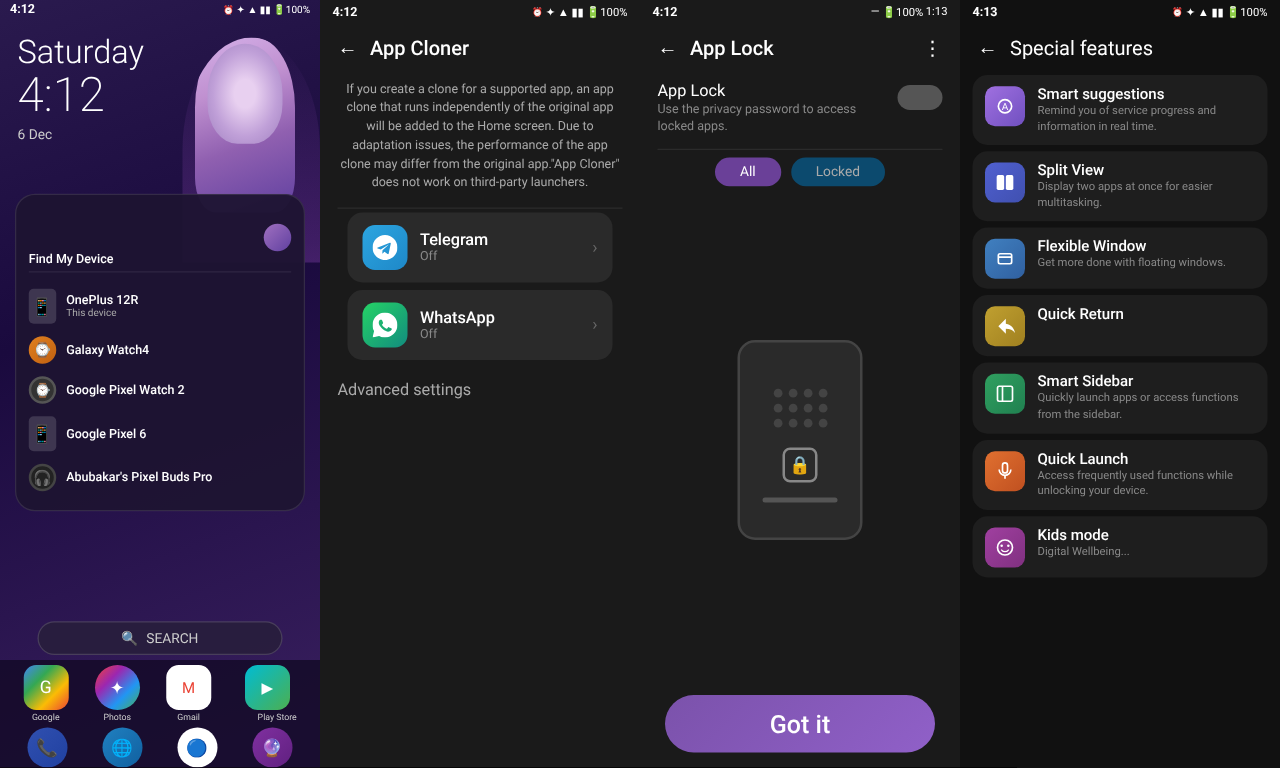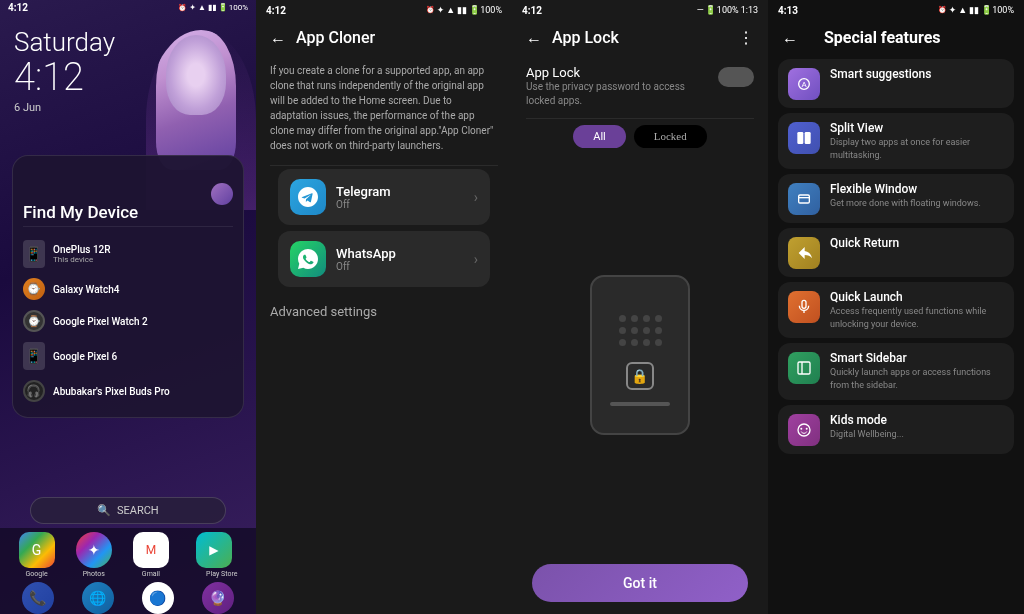--- a/index.html
+++ b/index.html
@@ -81,21 +81,21 @@
     .find-device-header {
       display: flex;
       align-items: center;
       justify-content: space-between;
       margin-bottom: 8px;
       padding-bottom: 4px;
       border-bottom: 1px solid rgba(255,255,255,0.08);
     }
     .find-device-header .title {
       color: #fff;
-      font-size: 17px;
+      font-size: 10px;
       font-weight: 500;
       margin-top: 36px;
     }
     .find-device-avatar {
       width: 22px; height: 22px;
       border-radius: 50%;
       background: linear-gradient(135deg, #a070c0, #6040a0);
     }
     .find-device-item {
       display: flex;
@@ -224,20 +224,21 @@
     .panel-title {
       color: #fff;
       font-size: 16px;
       font-weight: 500;
     }
     .cloner-description {
       padding: 8px 14px 12px;
       color: #aaa;
       font-size: 10px;
       line-height: 1.5;
+      text-align: center;
     }
     .app-item-card {
       margin: 3px 22px;
       background: #2a2a2a;
       border-radius: 12px;
       padding: 10px 12px;
       display: flex;
       align-items: center;
       gap: 10px;
     }
@@ -310,21 +311,21 @@
       padding: 6px 14px;
       justify-content: center;
     }
     .lock-tab {
       padding: 5px 20px;
       border-radius: 20px;
       font-size: 11px;
       color: #fff;
     }
     .lock-tab.active { background: #6a4098; }
-    .lock-tab.inactive { background: #000000; color: #aaa; font-family: Liberation Serif, serif; }
+    .lock-tab.inactive { background: #0c4a6e; color: #aaa; }
 
     .lock-phone-preview {
       flex: 1;
       display: flex;
       flex-direction: column;
       align-items: center;
       justify-content: center;
       padding: 10px;
     }
     .phone-mockup {
@@ -369,21 +370,21 @@
       font-size: 10px;
       padding: 6px 20px;
     }
     .got-it-btn {
       margin: 8px 20px 12px;
       background: linear-gradient(135deg, #7b52ab, #9060c8);
       border-radius: 24px;
       padding: 11px;
       text-align: center;
       color: #fff;
-      font-size: 14px;
+      font-size: 20px;
       font-weight: 500;
     }
 
     
     .panel-special {
       width: 256px;
       height: 614px;
       background: #111;
       flex-shrink: 0;
       display: flex;
@@ -398,21 +399,21 @@
       color: #fff;
       font-size: 9px;
       height: 20px;
     }
     .special-header {
       display: flex;
       align-items: center;
       gap: 10px;
       padding: 8px 14px;
     }
-    .special-title { color: #fff; font-size: 16px; font-weight: 700; margin-left: 16px; }
+    .special-title { color: #fff; font-size: 16px; font-weight: 400; }
 
     .special-items {
       flex: 1;
       overflow-y: auto;
       padding: 4px 10px;
     }
     .special-item {
       display: flex;
       align-items: flex-start;
       gap: 10px;
@@ -462,21 +463,21 @@
       <span style="font-size:8px;">✦</span>
       <span style="font-size:8px;">▲</span>
       <span style="font-size:8px;">▮▮</span>
       <span style="font-size:8px;">🔋100%</span>
     </div>
   </div>
 
   <div class="home-date-widget">
     <div class="day-name">Saturday</div>
     <div class="time-big">4:12</div>
-    <div class="date-small">6 Jun</div>
+    <div class="date-small">6 Dec</div>
   </div>
 
   <div class="anime-char"></div>
 
   <div class="find-device-card">
     <div class="find-device-header">
       <span class="title">Find My Device</span>
       <div class="find-device-avatar"></div>
     </div>
 
@@ -689,20 +690,21 @@
 
     <div class="special-item">
       <div class="special-icon ai">
         <svg width="16" height="16" viewBox="0 0 24 24" fill="white">
             <circle cx="12" cy="12" r="8" fill="none" stroke="white" stroke-width="2"></circle>
             <text x="12" y="17" text-anchor="middle" font-size="12" fill="white">A</text>
           </svg>
       </div>
       <div class="special-item-text">
         <div class="item-title">Smart suggestions</div>
+        <div class="item-desc">Remind you of service progress and information in real time.</div>
       </div>
     </div>
 
     <div class="special-item">
       <div class="special-icon split">
         <svg width="16" height="16" viewBox="0 0 24 24" fill="white">
             <rect x="2" y="3" width="9" height="18" rx="2" fill="white"></rect>
             <rect x="13" y="3" width="9" height="18" rx="2" fill="white"></rect>
           </svg>
       </div>
@@ -726,47 +728,47 @@
     </div>
 
     <div class="special-item">
       <div class="special-icon quick-return">
         <svg width="16" height="16" viewBox="0 0 24 24" fill="white">
             <path d="M13 3L4 12l9 9V15c5 0 8.5 1.5 11 5-1-5-4-10-11-11V3z" fill="white"></path>
           </svg>
       </div>
       <div class="special-item-text">
         <div class="item-title">Quick Return</div>
+      </div>
+    </div>
+
+    <div class="special-item">
+      <div class="special-icon sidebar">
+        <svg width="16" height="16" viewBox="0 0 24 24" fill="white">
+            <rect x="3" y="3" width="18" height="18" rx="2" fill="none" stroke="white" stroke-width="2"></rect>
+            <line x1="9" y1="3" x2="9" y2="21" stroke="white" stroke-width="2"></line>
+          </svg>
+      </div>
+      <div class="special-item-text">
+        <div class="item-title">Smart Sidebar</div>
+        <div class="item-desc">Quickly launch apps or access functions from the sidebar.</div>
       </div>
     </div>
 
     <div class="special-item">
       <div class="special-icon quick-launch">
         <svg width="16" height="16" viewBox="0 0 24 24" fill="white">
             <rect x="9" y="2" width="6" height="12" rx="3" stroke="white" stroke-width="2" fill="none"></rect>
             <path d="M5 10c0 3.86 3.14 7 7 7s7-3.14 7-7" stroke="white" stroke-width="2" fill="none"></path>
             <line x1="12" y1="17" x2="12" y2="21" stroke="white" stroke-width="2"></line>
           </svg>
       </div>
       <div class="special-item-text">
         <div class="item-title">Quick Launch</div>
         <div class="item-desc">Access frequently used functions while unlocking your device.</div>
-      </div>
-    </div>
-
-    <div class="special-item">
-      <div class="special-icon sidebar">
-        <svg width="16" height="16" viewBox="0 0 24 24" fill="white">
-            <rect x="3" y="3" width="18" height="18" rx="2" fill="none" stroke="white" stroke-width="2"></rect>
-            <line x1="9" y1="3" x2="9" y2="21" stroke="white" stroke-width="2"></line>
-          </svg>
-      </div>
-      <div class="special-item-text">
-        <div class="item-title">Smart Sidebar</div>
-        <div class="item-desc">Quickly launch apps or access functions from the sidebar.</div>
       </div>
     </div>
 
     <div class="special-item">
       <div class="special-icon kids">
         <svg width="16" height="16" viewBox="0 0 24 24" fill="white">
             <circle cx="12" cy="12" r="9" fill="none" stroke="white" stroke-width="2"></circle>
             <circle cx="8" cy="10" r="1.5" fill="white"></circle>
             <circle cx="16" cy="10" r="1.5" fill="white"></circle>
             <path d="M8 15s1.5 2 4 2 4-2 4-2" stroke="white" stroke-width="1.5" fill="none" stroke-linecap="round"></path>

